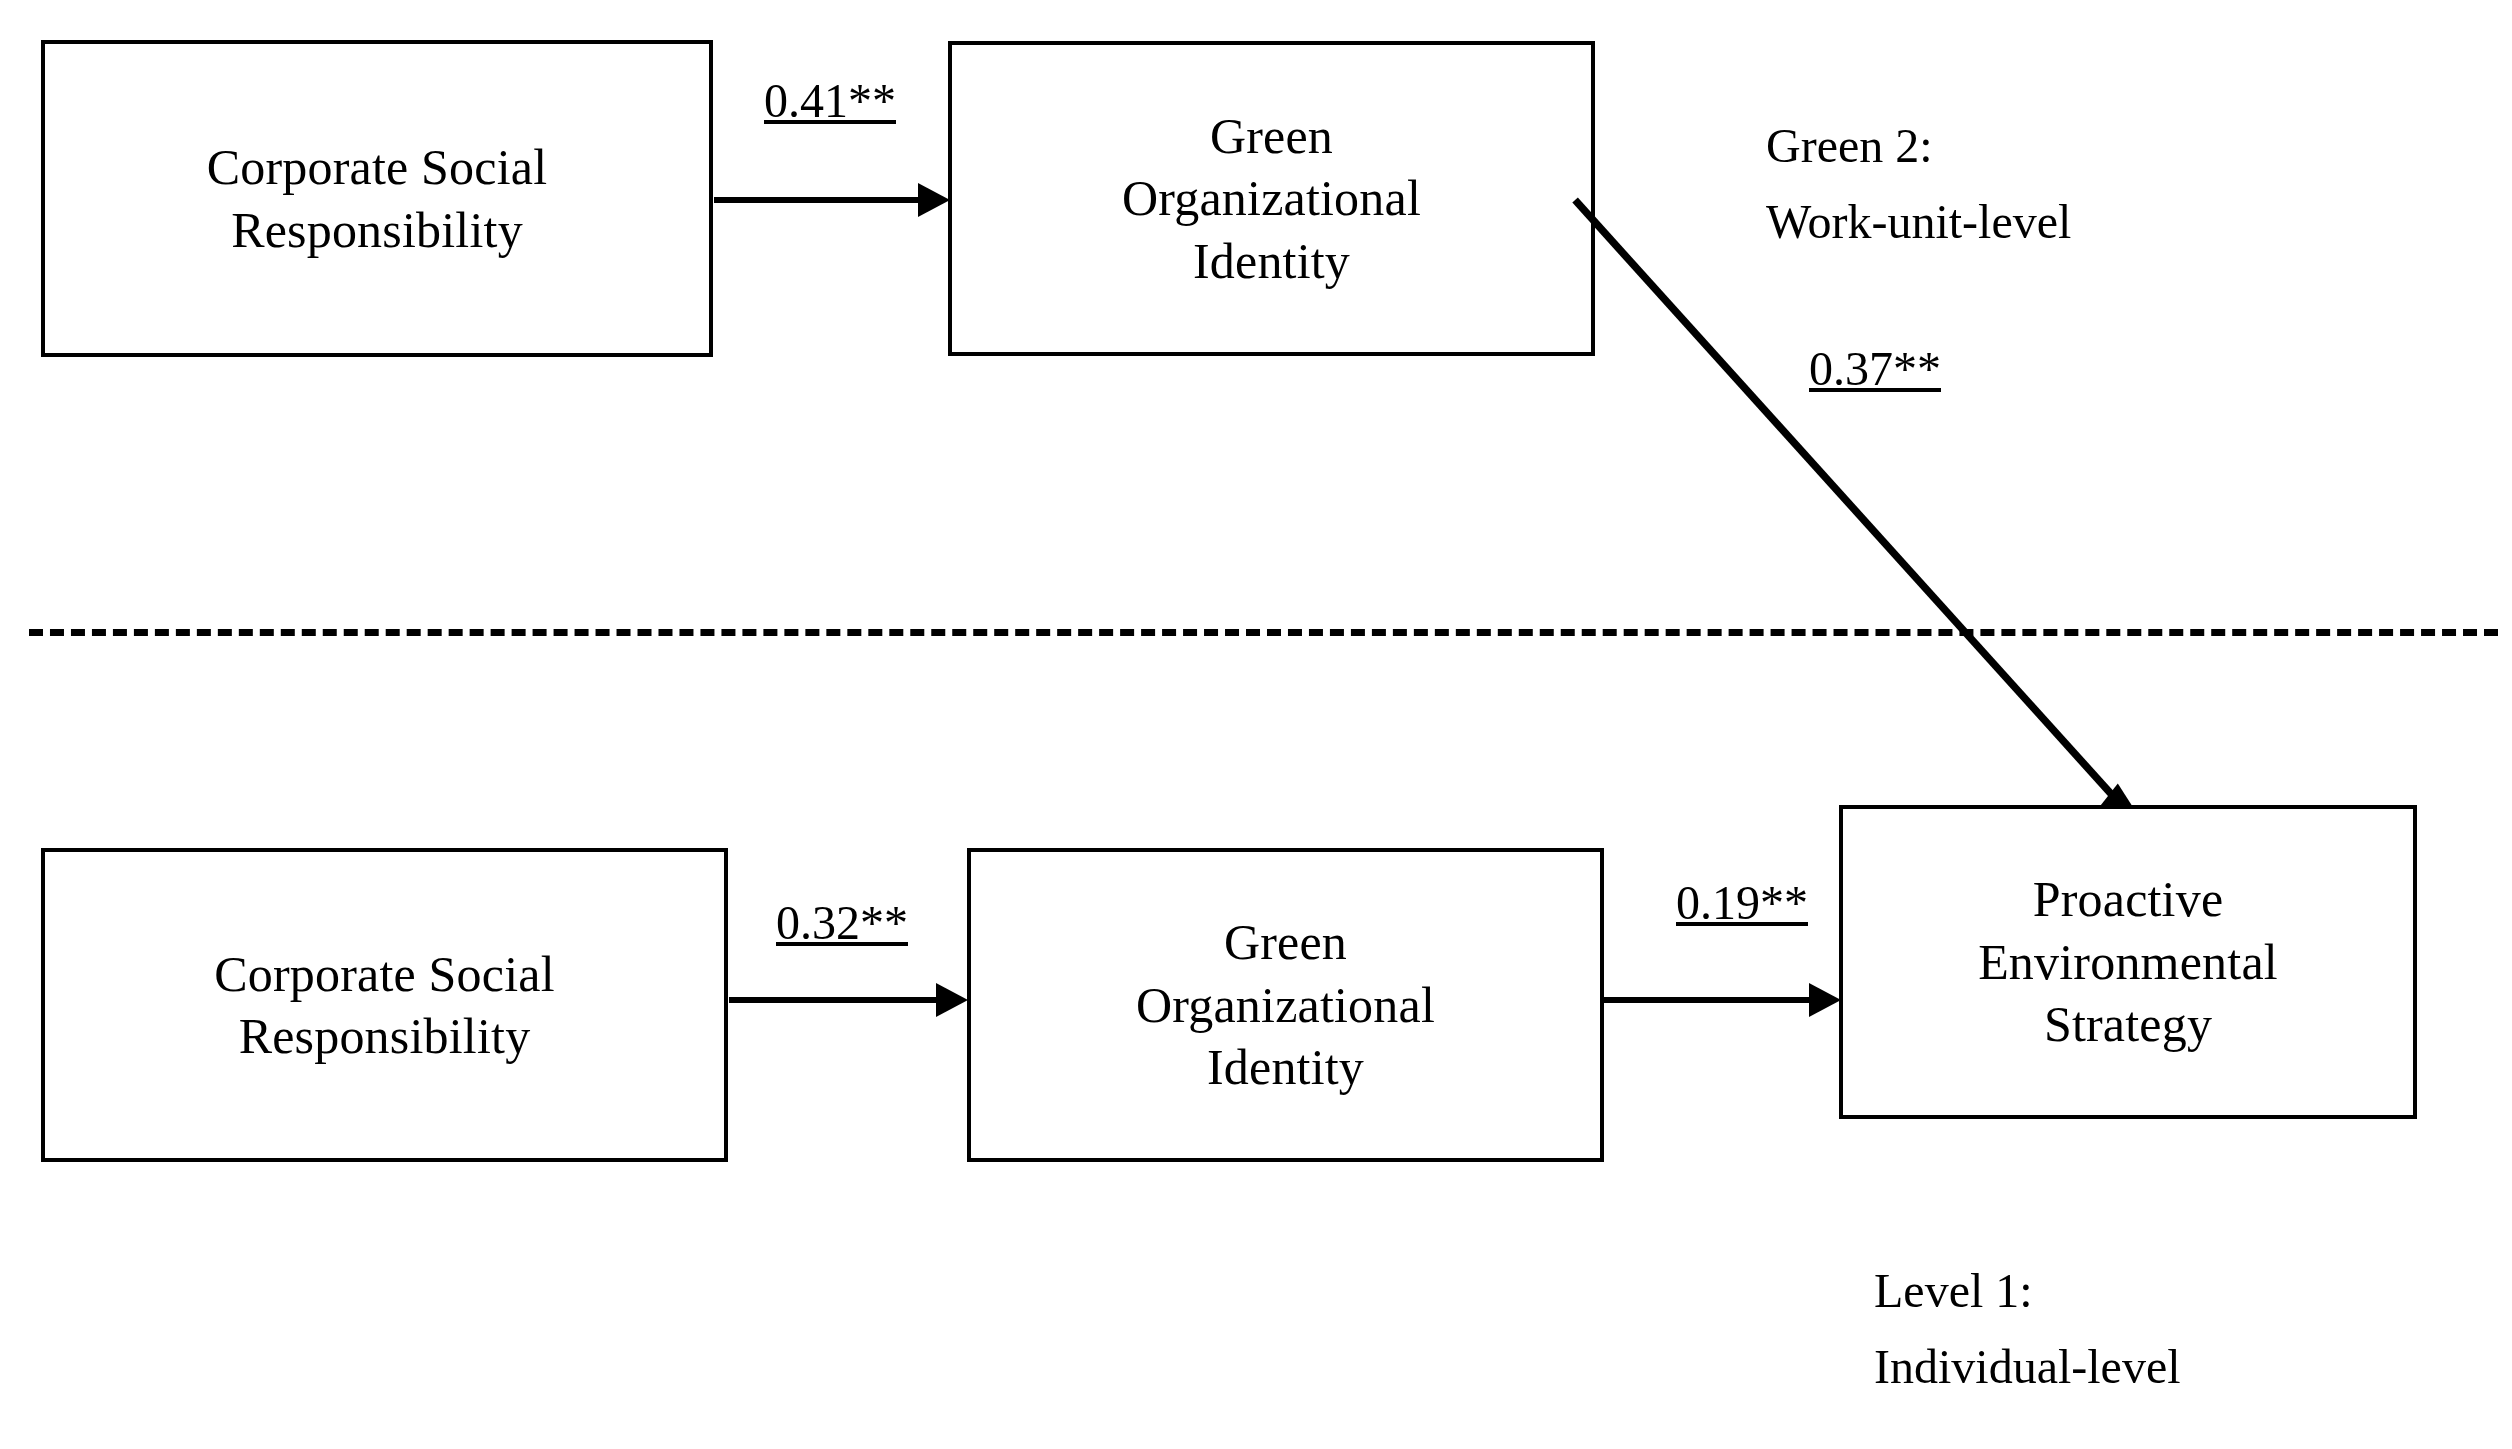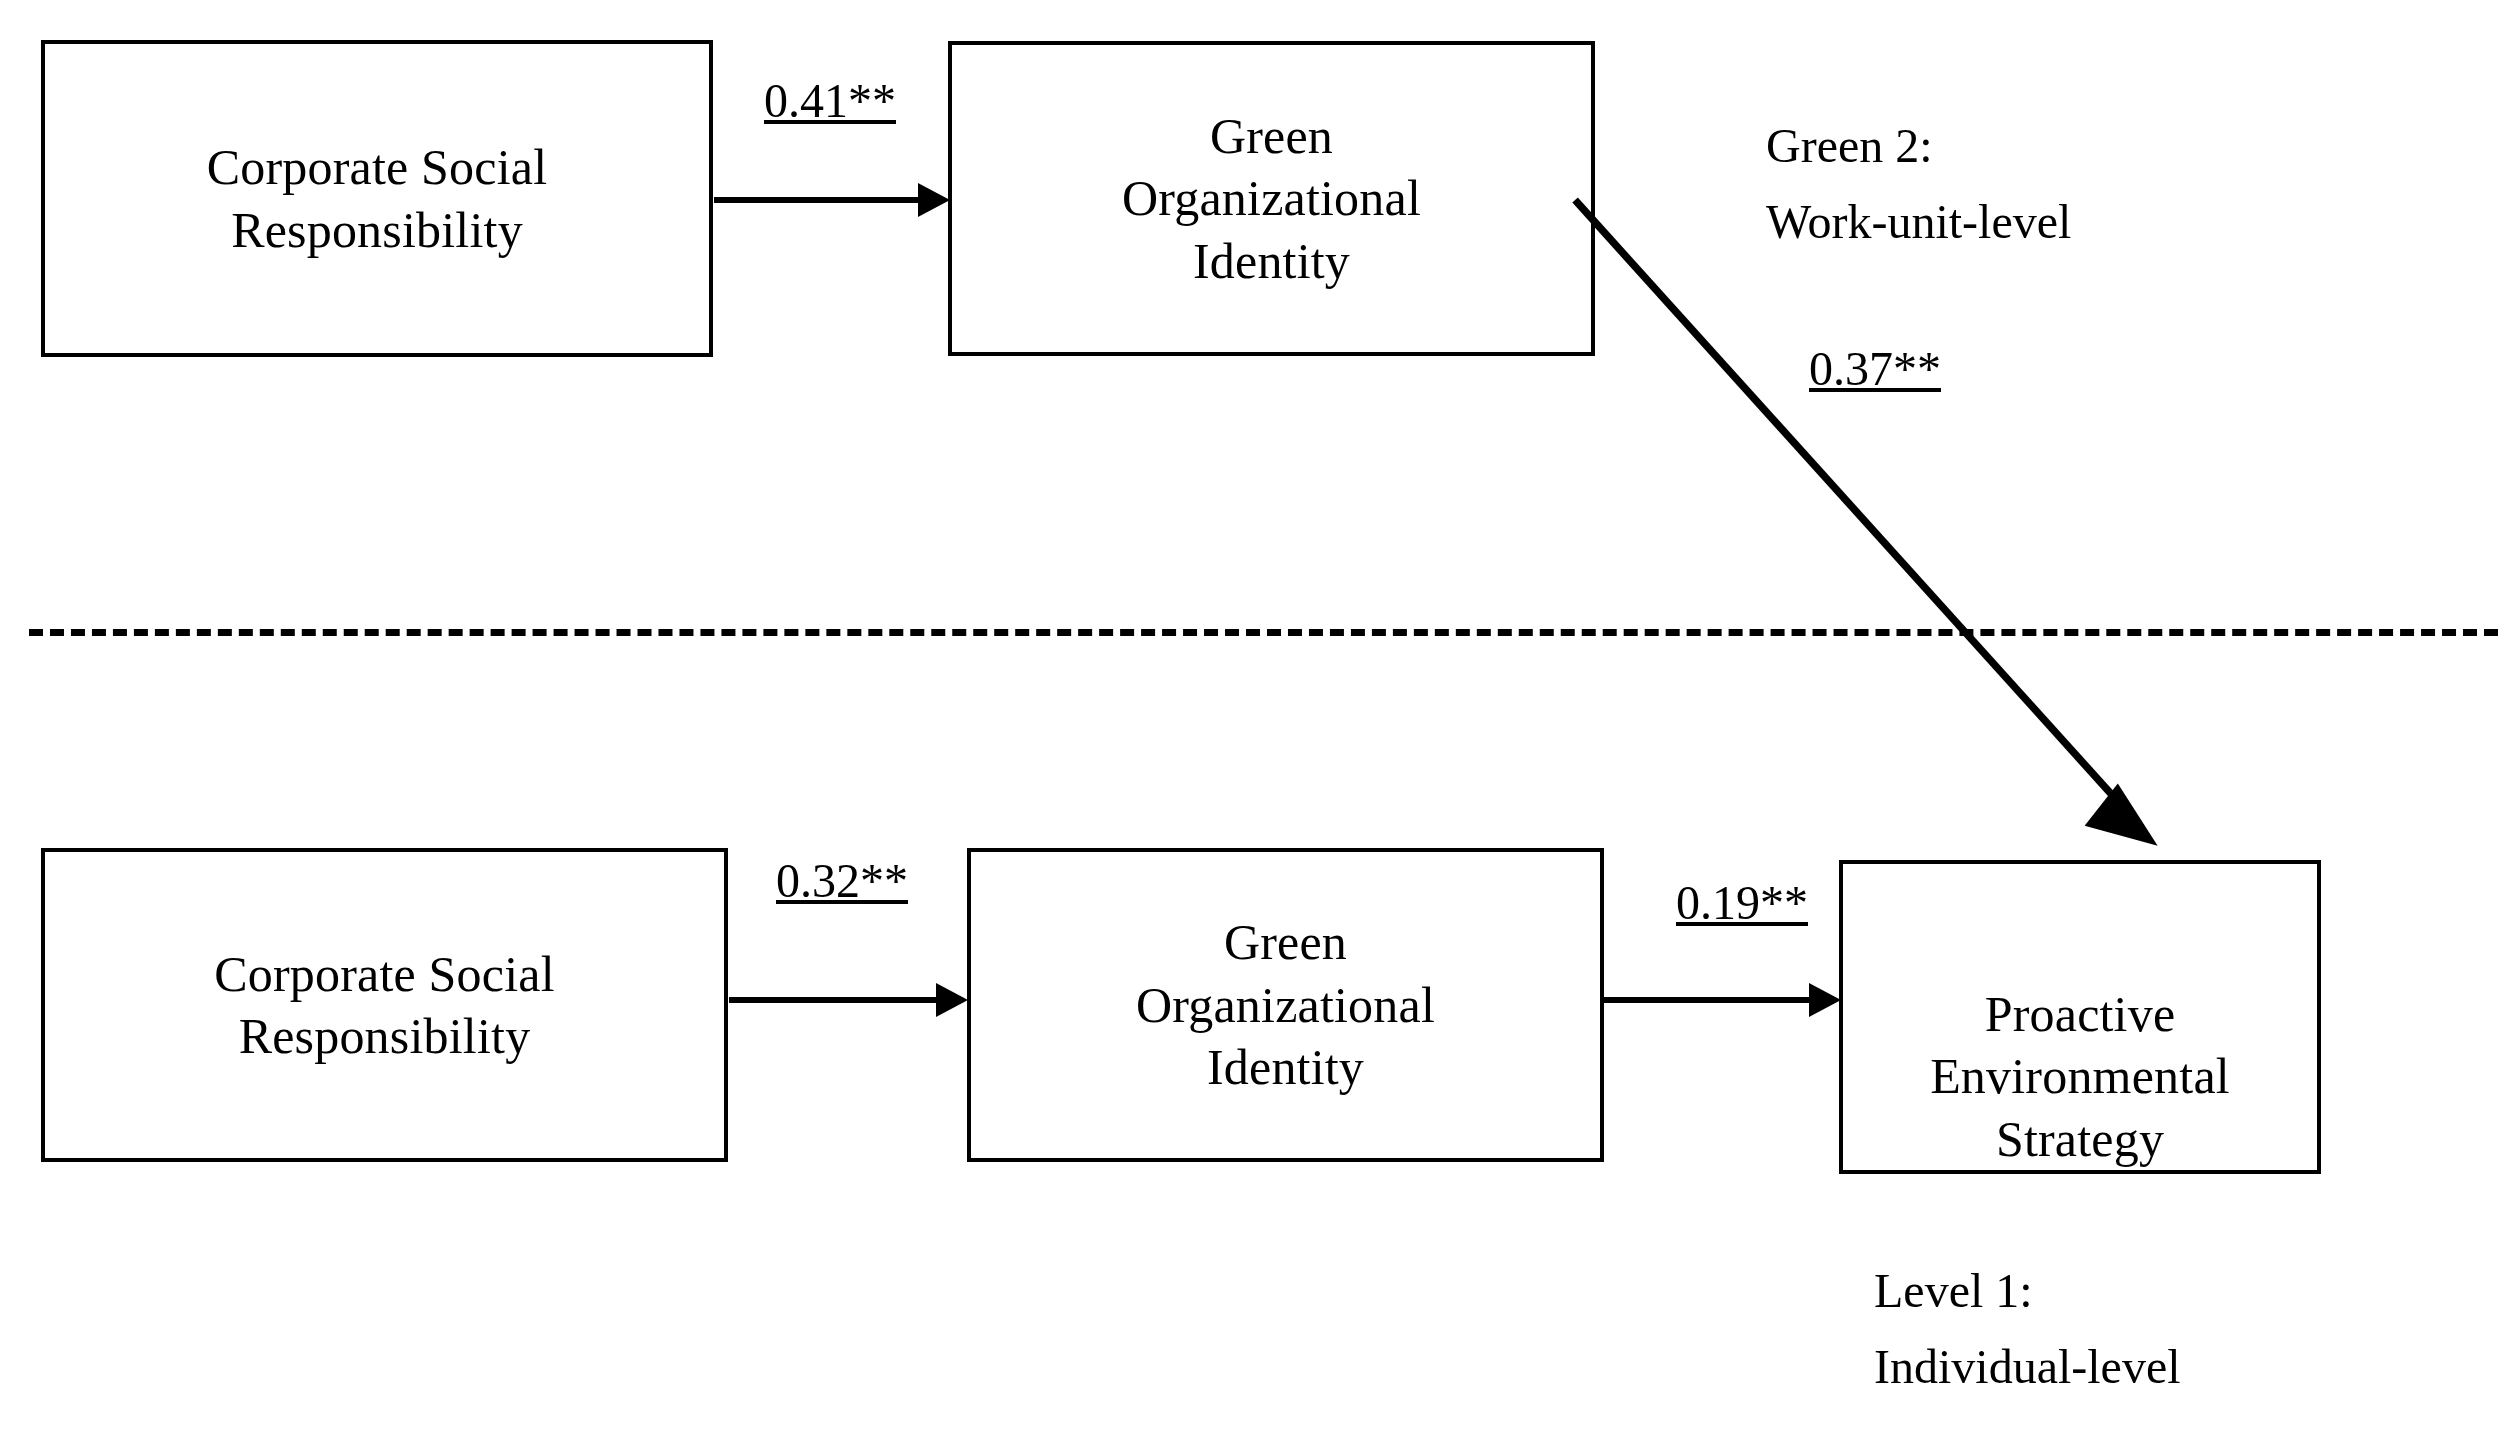--- a/index.html
+++ b/index.html
@@ -35,21 +35,21 @@
     letter-spacing: 0.2px;
     padding: 0 11.6px;
     white-space: pre-line;
   }
 
   
   #box-csr-l2     { left: 41px;   top: 40px;   width: 672px;  height: 317px; }
   #box-goi-l2     { left: 948px; top: 41px;   width: 647px;  height: 315px; }
   #box-csr-l1     { left: 41px;   top: 848px; width: 687px;  height: 314px; }
   #box-goi-l1     { left: 967px; top: 848px; width: 637px;  height: 314px; }
-  #box-pes-l1     { left: 1839px; top: 860px; width: 482px;  height: 314px; align-items: flex-end; }
+  #box-pes-l1     { left: 1839px; top: 805px; width: 578px;  height: 314px; }
 
   
   .h-arrow {
     position: absolute;
     height: 0;
   }
   .h-arrow .shaft {
     position: absolute;
     left: 0;
     top: -3.3px;
@@ -101,21 +101,21 @@
   
   .edge-label {
     position: absolute;
     font-size: 48px;
     line-height: 1.05;
     white-space: nowrap;
     text-decoration: underline;
   }
   #label-041 { left: 764px;  top: 76px; }
   #label-037 { left: 1809px; top: 344px; text-align: center; }
-  #label-032 { left: 776px;  top: 856px; }
+  #label-032 { left: 776px;  top: 898px; }
   #label-035 { left: 1676px; top: 878px; }
 
   .level-tag {
     position: absolute;
     font-size: 48px;
     line-height: 1.58;
     white-space: pre-line;
   }
   #tag-level2 { left: 1766px; top: 108px; }
   #tag-level1 { left: 1826px; top: 1253px; margin-left: 48px; }

